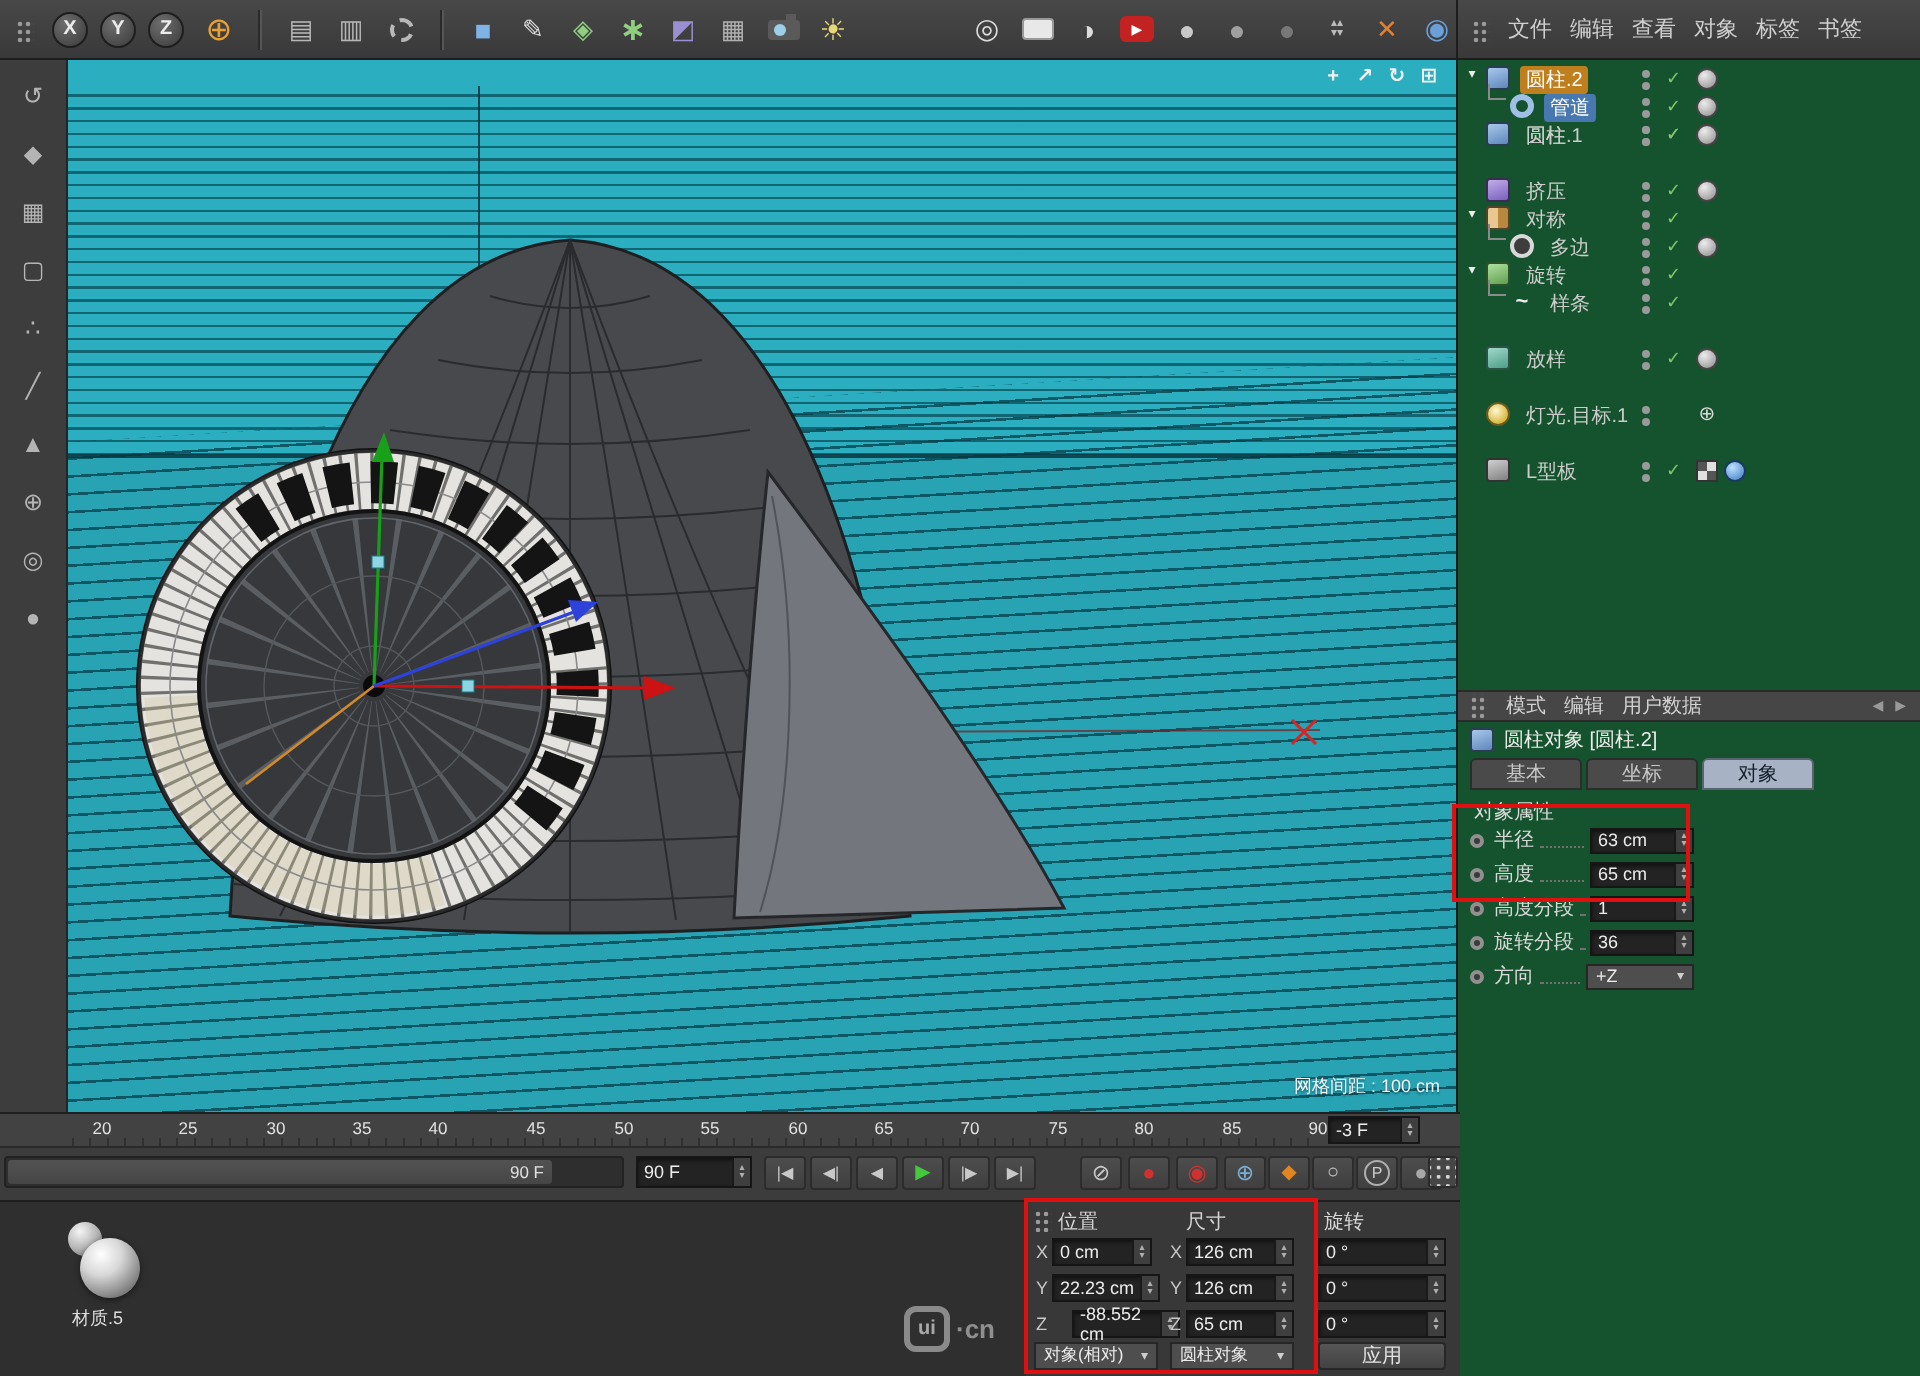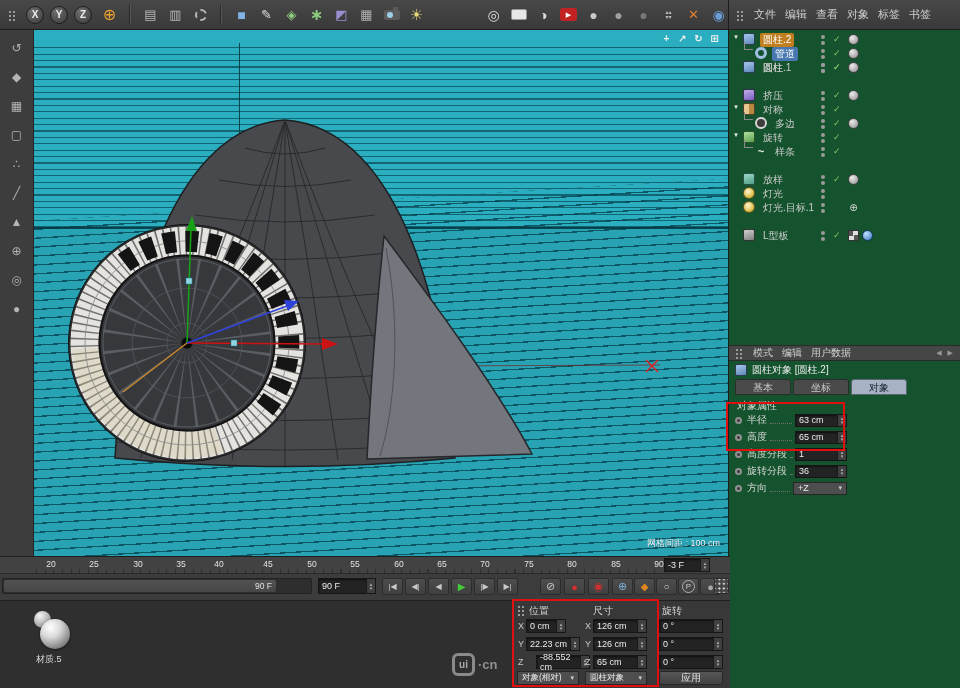--- a/index.html
+++ b/index.html
@@ -380,29 +380,20 @@
       <span class="om-sp"></span>
       <span class="oi oi-loft"></span>
       <span class="om-name">放样</span>
       <span class="om-dots">
           <i></i>
           <i></i>
         </span>
       <span class="om-check">✓</span>
       <span class="tag tag-phong" style="left:117px"></span>
     </div>
-    <div class="om-row" style="top:187px">
-      <span class="om-sp"></span>
-      <span class="oi oi-light"></span>
-      <span class="om-name">灯光</span>
-      <span class="om-dots">
-          <i></i>
-          <i></i>
-        </span>
-    </div>
     <div class="om-row" style="top:201px">
       <span class="om-sp"></span>
       <span class="oi oi-light"></span>
       <span class="om-name">灯光.目标.1</span>
       <span class="om-dots">
           <i></i>
           <i></i>
         </span>
       <span class="tag tag-target" style="left:117px">⊕</span>
     </div>
@@ -549,21 +540,21 @@
     </div>
     <div class="mat-label">材质.5</div>
 
     <div id="coord-panel">
       <span class="grip" style="position:absolute;left:4px;top:3px"></span>
       <span class="cp-head" style="left:16px">位置</span>
       <span class="cp-head" style="left:80px">尺寸</span>
       <span class="cp-head" style="left:149px">旋转</span>
 
       <span class="cp-label" style="left:5px;top:20px">X</span>
-      <span class="nfield cfield" style="left:13px;top:18px;width:40px">
+      <span class="nfield cfield" style="left:13px;top:18px;width:50px">
           <span>0 cm</span>
           <span class="spin"></span>
         </span>
       <span class="cp-label" style="left:5px;top:38px">Y</span>
       <span class="nfield cfield" style="left:13px;top:36px;width:54px">
           <span>22.23 cm</span>
           <span class="spin"></span>
         </span>
       <span class="cp-label" style="left:5px;top:56px">Z</span>
       <span class="nfield cfield" style="left:23px;top:54px;width:54px">

